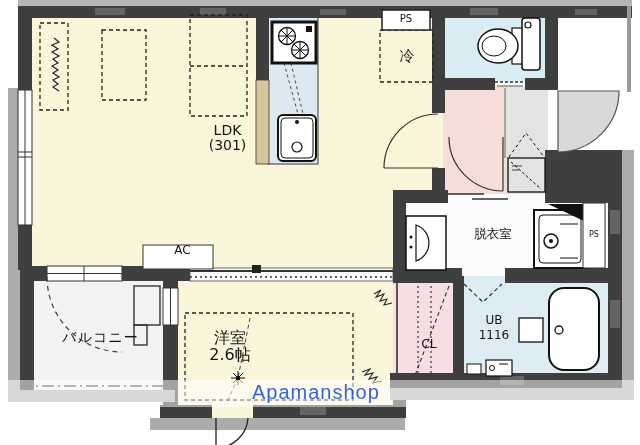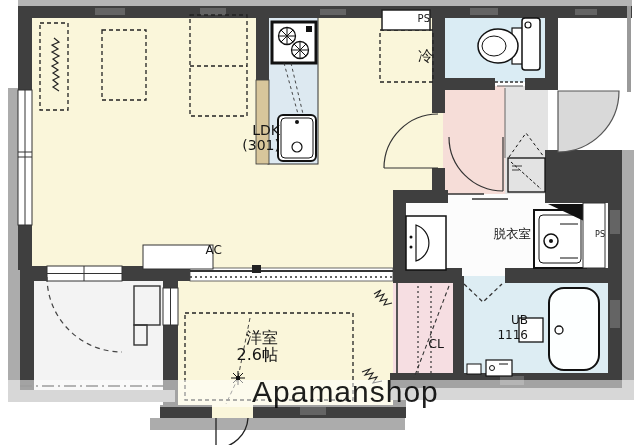--- a/index.html
+++ b/index.html
@@ -1,24 +1,24 @@
 <!DOCTYPE html>
 <html><head>
 <meta charset="utf-8">
 <style>
   html,body{margin:0;padding:0;background:#fff;}
   #plan{position:relative;width:640px;height:445px;background:#fff;overflow:hidden;
         font-family:"DejaVu Sans",sans-serif;}
   #plan svg{position:absolute;left:0;top:0;}
-  .lbl{position:absolute;color:#151515;text-align:right;white-space:nowrap;
+  .lbl{position:absolute;color:#151515;text-align:center;white-space:nowrap;
        font-family:"DejaVu Sans",sans-serif;z-index:6;}
   .wm-band{position:absolute;left:0;top:380px;width:640px;height:27px;
            background:rgba(255,255,255,.52);z-index:4;}
-  .wm-text{position:absolute;left:252px;top:377px;font-size:30px;line-height:30px;
-           color:#000000;opacity:.88;letter-spacing:1px;z-index:5;
+  .wm-text{position:absolute;left:252px;top:377px;font-size:20px;line-height:30px;
+           color:#1d4ed8;opacity:.88;letter-spacing:1px;z-index:5;
            font-family:"Liberation Sans",sans-serif;}
 </style>
 </head>
 <body>
 
 <div id="plan">
 
 <svg width="640" height="445" viewBox="0 0 640 445">
 
   <rect x="18" y="6" width="427" height="275" fill="#faf6da"></rect>
@@ -261,20 +261,21 @@
   <div>(301)</div>
 </div>
 <div class="lbl" style="left:381px;top:47px;width:52px;font-size:15px;">冷</div>
 <div class="lbl" style="left:455px;top:226px;width:76px;font-size:12.5px;line-height:15px;">
   <div>脱衣室</div>
 </div>
 <div class="lbl" style="left:182px;top:329px;width:96px;font-size:16px;line-height:17px;">
   <div>洋室</div>
   <div>2.6帖</div>
 </div>
+<div class="lbl" style="left:38px;top:329px;width:125px;font-size:14px;letter-spacing:1px;">バルコニー</div>
 <div class="lbl" style="left:460px;top:313px;width:68px;font-size:12px;line-height:15px;">
   <div>UB</div>
   <div>1116</div>
 </div>
 <div class="lbl" style="left:394px;top:336px;width:30px;font-size:12.5px;margin-left:20px;">CL</div>
 <div class="lbl" style="left:143px;top:243px;width:79px;font-size:12px;">AC</div>
 <div class="lbl" style="left:382px;top:13px;width:48px;font-size:10px;">PS</div>
 <div class="lbl" style="left:583px;top:230px;width:22px;font-size:8px;">PS</div>
 
 </div>

